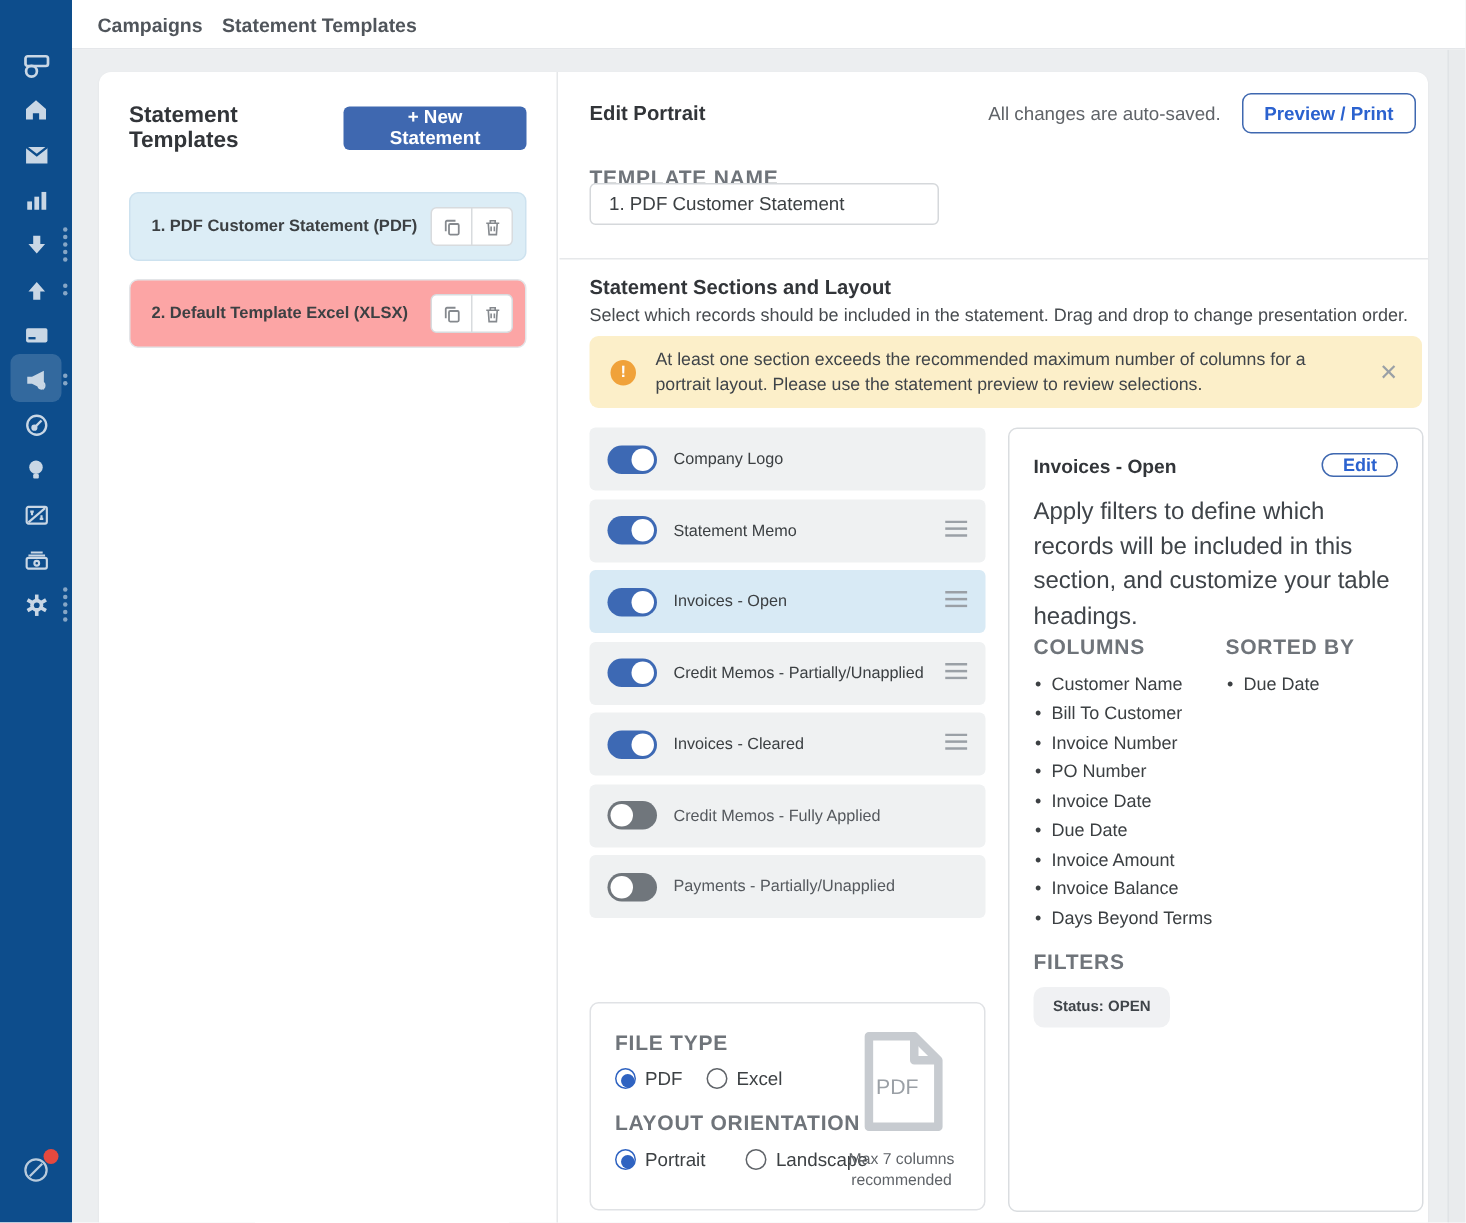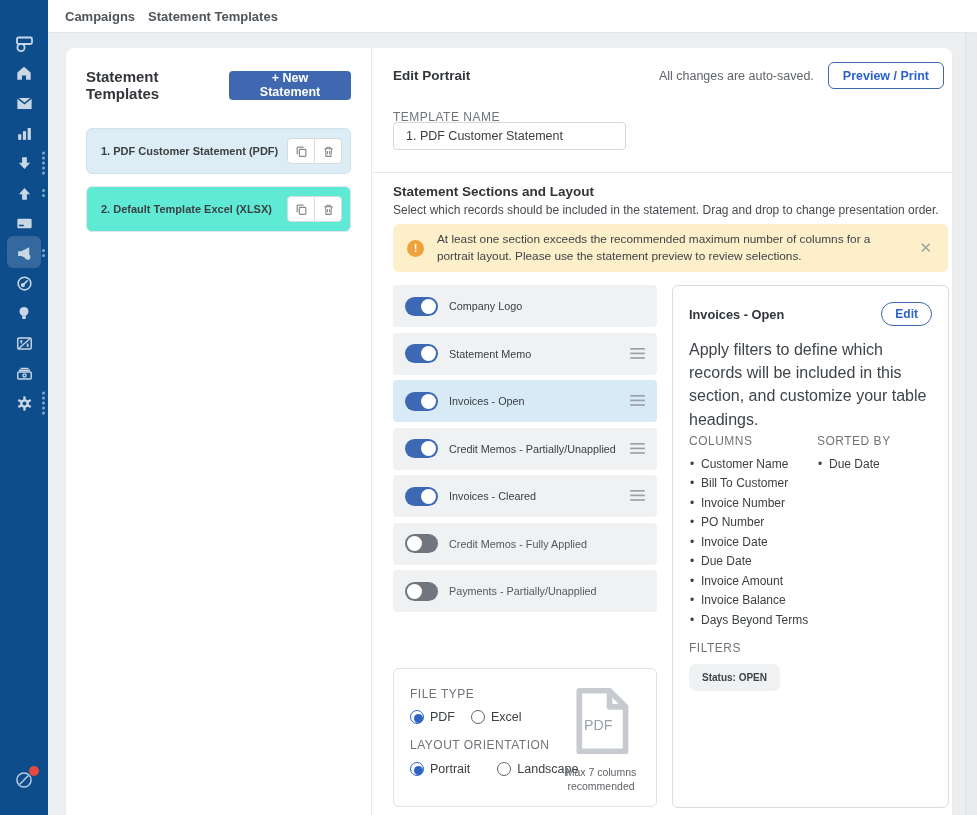--- a/index.html
+++ b/index.html
@@ -28,35 +28,35 @@
   
   .card { position:absolute; left:66px; top:48px; width:886px; height:780px; background:#fff; border-radius:8px 8px 0 0; box-shadow:0 1px 2px rgba(0,0,0,.05); }
 
   
   .left-col { position:absolute; left:0; top:0; width:306px; height:100%; border-right:1px solid #e6e8ea; padding:20px; }
   .left-head { display:flex; align-items:center; justify-content:space-between; margin-bottom:26px; }
   .left-head h1 { font-size:15px; font-weight:700; color:#323539; }
   .new-btn { background:#3f68b0; color:#fff; border:none; border-radius:4px; font-family:inherit; font-size:12.5px; font-weight:700; height:29px; padding:0 13px; cursor:pointer; }
   .tpl-card { height:46px; border-radius:6px; display:flex; align-items:center; padding:0 8px 0 14px; margin-bottom:12px; cursor:pointer; }
   .tpl-card.selected { background:#dcedf6; border:1px solid #cde2ef; }
-  .tpl-card.plain { background:#5eead4; border:1px solid #e3e5e8; }
+  .tpl-card.plain { background:#fca5a5; border:1px solid #e3e5e8; }
   .tpl-name { flex:1; font-size:11px; font-weight:700; color:#3c4043; white-space:nowrap; }
   .btn-group { display:flex; }
   .mini-btn { width:28px; height:26px; background:#fff; border:1px solid #d8dbde; display:flex; align-items:center; justify-content:center; cursor:pointer; color:#85898e; padding:0; }
   .mini-btn:first-child { border-radius:4px 0 0 4px; }
   .mini-btn:last-child { border-radius:0 4px 4px 0; margin-left:-1px; }
 
   
   .right-col { position:absolute; left:307px; top:0; width:579px; height:100%; }
   .ed-head { position:absolute; left:20px; right:8px; top:14px; display:flex; align-items:center; }
   .ed-head h2 { font-size:13.5px; font-weight:700; color:#323539; flex:1; }
   .autosave { font-size:12.5px; color:#5f6368; margin-right:14px; }
   .preview-btn { background:#fff; border:1.5px solid #3f68b0; color:#2b62cf; border-radius:6px; font-family:inherit; font-size:12.5px; font-weight:700; height:27px; padding:0 14px; cursor:pointer; }
 
-  .cap-label { font-size:12px; font-weight:400; letter-spacing:.5px; color:#6f747a; }
+  .cap-label { font-size:14px; font-weight:700; letter-spacing:.5px; color:#6f747a; }
   .tn-label { position:absolute; left:20px; top:62px; }
   .tn-input { position:absolute; left:20px; top:74px; width:233px; height:28px; border:1px solid #d5d8db; border-radius:4px; font-family:inherit; font-size:12.5px; color:#3c4043; padding:0 12px; background:#fff; }
   .hdiv { position:absolute; left:0; right:0; top:124px; border-top:1px solid #e6e8ea; }
 
   .sec-title { position:absolute; left:20px; top:136px; font-size:13.5px; font-weight:700; color:#323539; }
   .sec-desc { position:absolute; left:20px; top:155px; font-size:12px; color:#474b4f; }
 
   .warning { position:absolute; left:20px; right:4px; top:176px; height:48px; background:#fcefc9; border-radius:6px; display:flex; align-items:center; padding:0 40px 0 14px; }
   .warn-ic { flex:0 0 17px; width:17px; height:17px; border-radius:50%; background:#f0a23a; color:#fff; font-size:11px; font-weight:700; display:flex; align-items:center; justify-content:center; margin-right:13px; }
   .warn-text { font-size:11.8px; line-height:1.45; color:#3f4449; }
@@ -82,21 +82,21 @@
   .rad { width:14px; height:14px; border-radius:50%; border:1.5px solid #5f6368; background:#fff; position:relative; }
   .radio-opt.sel .rad { border-color:#2f63c1; }
   .radio-opt.sel .rad::after { content:""; position:absolute; left:2.5px; top:2.5px; width:9px; height:9px; border-radius:50%; background:#2f63c1; }
   .pdf-fig { position:absolute; right:16px; top:18px; width:78px; text-align:center; }
   .pdf-cap { font-size:10.5px; color:#5f6368; line-height:1.35; margin-top:6px; }
 
   
   .detail-card { position:absolute; left:299px; top:237px; width:277px; height:523px; background:#fff; border:1px solid #dadde0; border-radius:6px; padding:16px 16px; }
   .dc-head { display:flex; align-items:center; justify-content:space-between; margin-bottom:12px; }
   .dc-head h3 { font-size:12.8px; font-weight:700; color:#323539; }
-  .edit-btn { background:#fff; border:1.5px solid #3f68b0; color:#2b62cf; border-radius:12px; font-family:inherit; font-size:12px; font-weight:700; height:24px; padding:0 13px; cursor:pointer; }
+  .edit-btn { background:#fff; border:1.5px solid #3f68b0; color:#2b62cf; border-radius:12px; font-family:inherit; font-size:12px; font-weight:700; height:16px; padding:0 13px; cursor:pointer; }
   .dc-desc { font-size:16px; line-height:1.45; color:#3f4449; }
   .dc-cols { display:flex; }
   .dc-col1 { width:128px; }
   .dc-list { list-style:none; margin-top:8px; }
   .dc-list li { font-size:12px; color:#3c4043; margin-bottom:5.5px; padding-left:12px; position:relative; white-space:nowrap; }
   .dc-list li::before { content:"•"; position:absolute; left:1px; color:#3c4043; }
   .filters-label { margin-top:14px; display:block; }
   .chip { display:inline-block; margin-top:9px; background:#f0f1f3; border-radius:7px; padding:8px 13px; font-size:10px; font-weight:700; color:#3f4449; }
 </style>
 </head>

